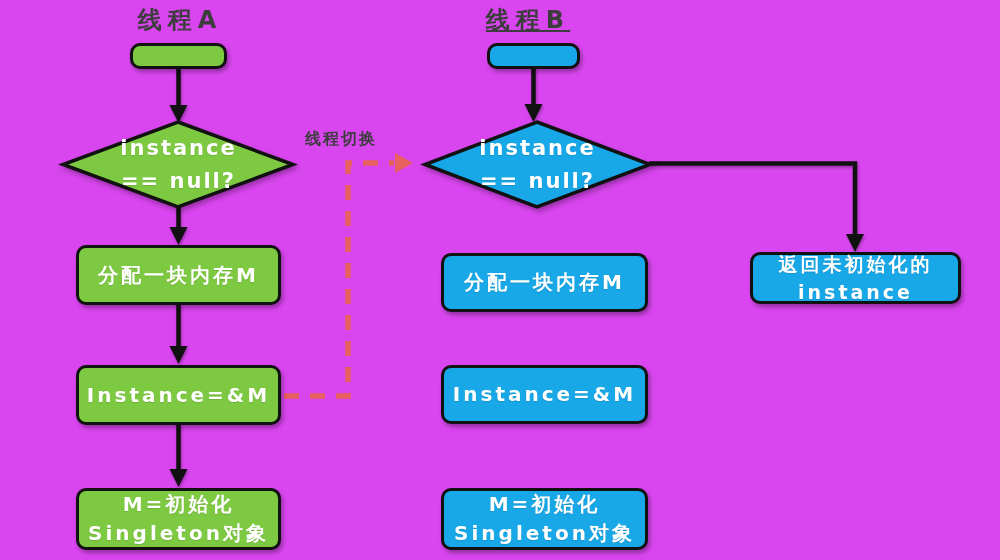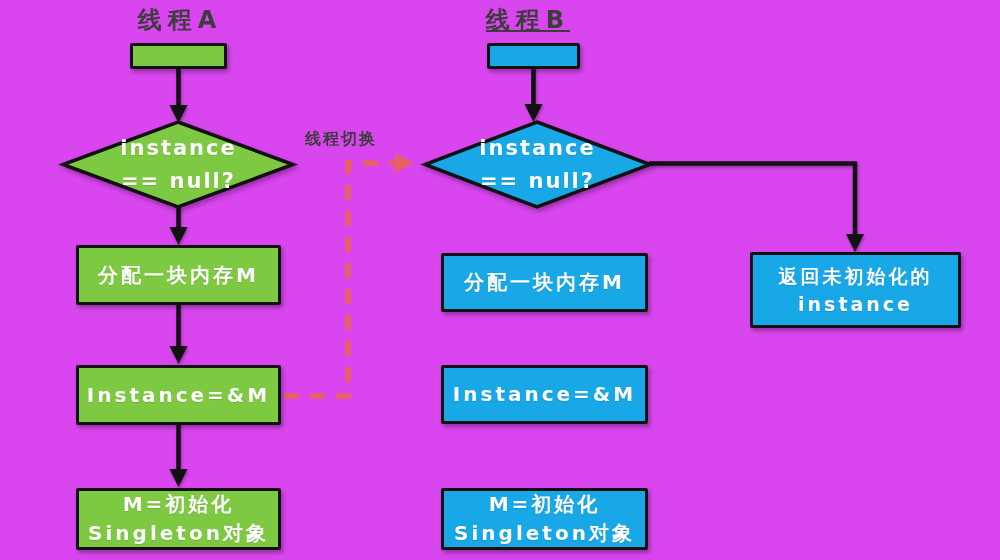--- a/index.html
+++ b/index.html
@@ -37,21 +37,21 @@
     stroke-linejoin: miter;
     filter: drop-shadow(2px 3px 2.5px rgba(0,0,0,0.30));
   }
   .diamond-green { fill: var(--green, #7ec942); }
   .diamond-blue  { fill: var(--blue, #18a8e8); }
 
   .node {
     position: absolute;
     box-sizing: border-box;
     border: 3px solid var(--stroke, #111111);
-    border-radius: 2px;
+    border-radius: 10px;
     box-shadow: 2px 3px 4px rgba(0,0,0,0.32);
     display: flex;
     align-items: center;
     justify-content: center;
     text-align: center;
   }
   .node.green { background: var(--green, #7ec942); }
   .node.blue  { background: var(--blue, #18a8e8); }
 
   .box-label {
@@ -158,18 +158,18 @@
     <span class="box-label">分配一块内存M</span>
   </div>
   <div class="node blue" style="left:441px; top:365px; width:207px; height:59px;">
     <span class="box-label">Instance=&amp;M</span>
   </div>
   <div class="node blue" style="left:441px; top:488px; width:207px; height:62px;">
     <span class="box-label">M=初始化
 Singleton对象</span>
   </div>
 
-  <div class="node blue" style="left:750px; top:252px; width:211px; height:76px;">
+  <div class="node blue" style="left:750px; top:252px; width:211px; height:52px;">
     <span class="box-label" style="font-size:19px; line-height:1.5;">返回未初始化的
 instance</span>
   </div>
 
 </div>
 
 </body></html>

